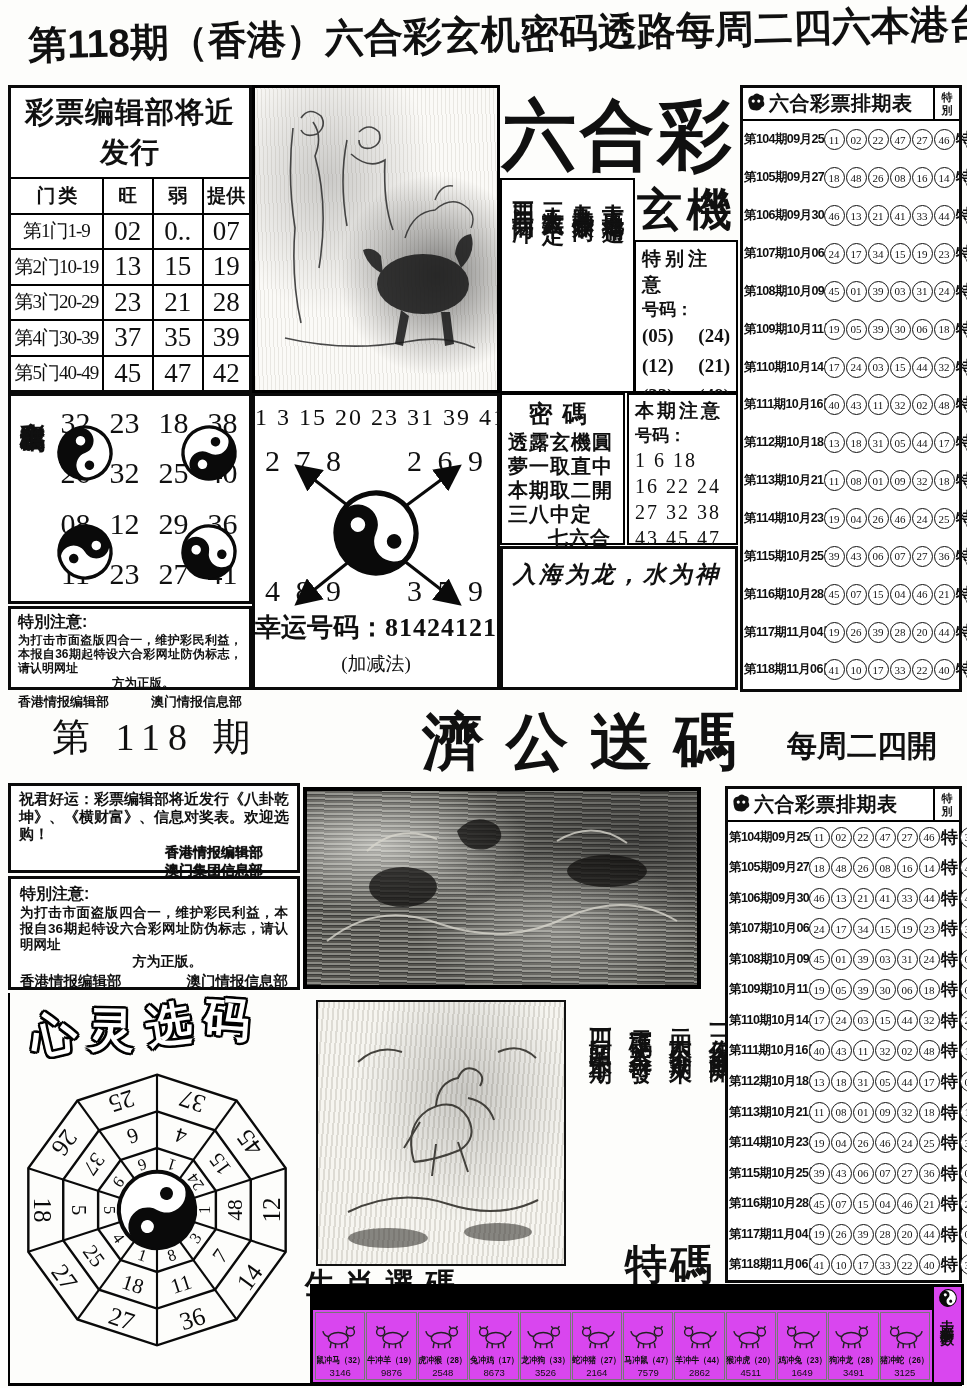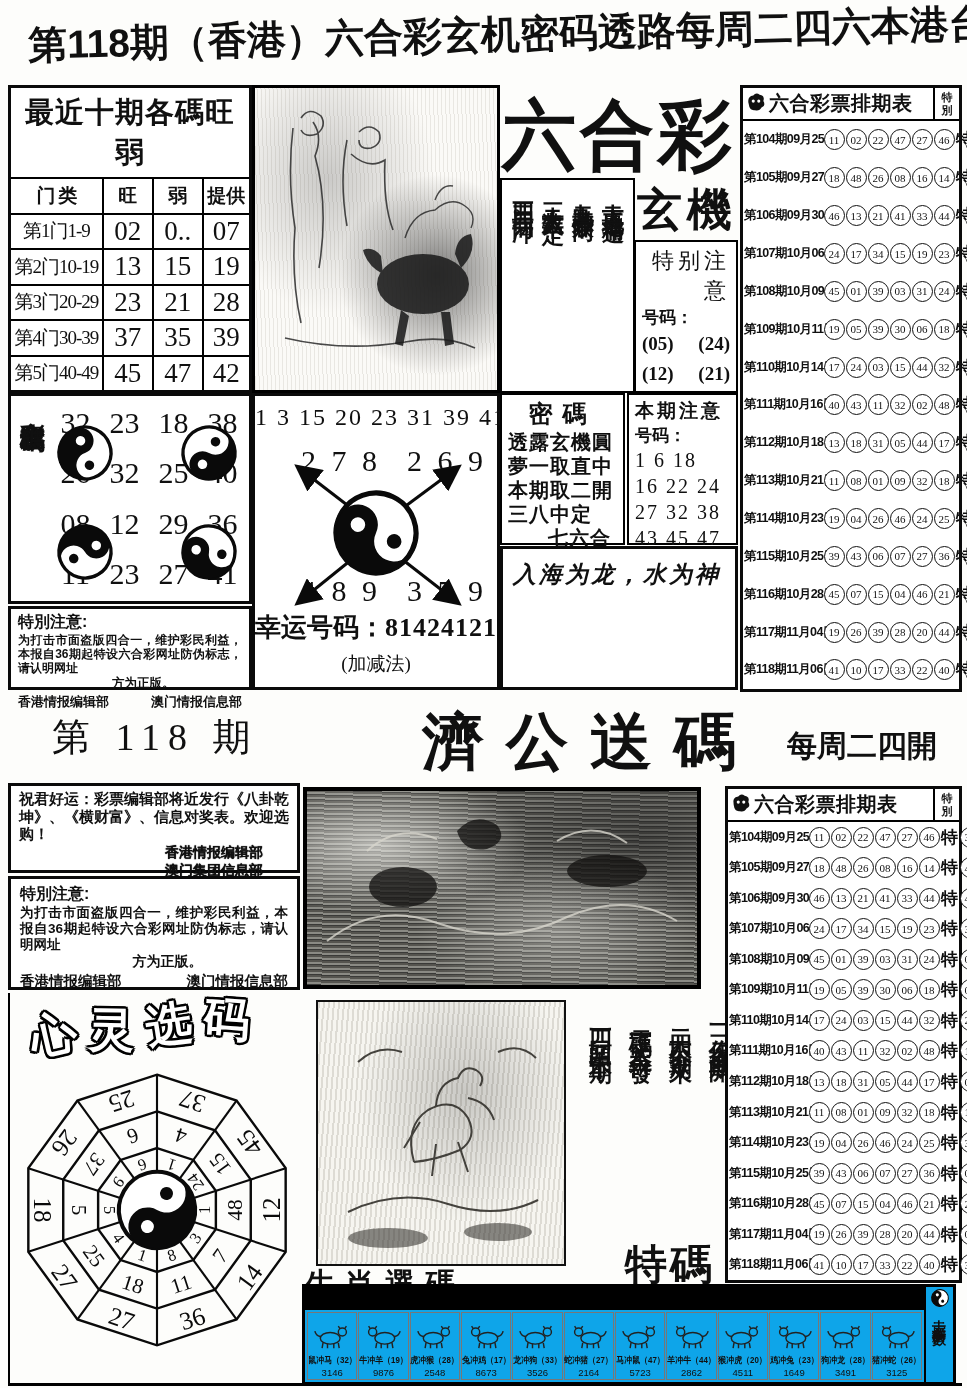--- a/index.html
+++ b/index.html
@@ -57,36 +57,36 @@
     background:
       radial-gradient(ellipse at 75% 62%, rgba(20,20,20,.55), transparent 38%),
       radial-gradient(ellipse at 30% 30%, rgba(60,60,60,.25), transparent 45%),
       repeating-linear-gradient(88deg,#e9e7e2 0 1px,#fbfaf7 1px 4px);}
   .woodcut svg,.painting svg{position:absolute;left:0;top:0;}
 
   
   .nchart{left:252px;top:393px;width:248px;height:297px;}
   .nc-top{position:absolute;left:0;right:0;top:8px;text-align:center;font-size:24px;
           letter-spacing:2px;white-space:nowrap;}
-  .nc-corner{position:absolute;font-size:30px;letter-spacing:4px;white-space:nowrap;margin-left:36px;}
+  .nc-corner{position:absolute;font-size:30px;letter-spacing:4px;white-space:nowrap;}
   .nc-lucky{position:absolute;left:0;right:0;bottom:42px;text-align:center;font-weight:bold;
             font-size:26px;}
   .nc-method{position:absolute;left:0;right:0;bottom:10px;text-align:center;font-size:19px;}
 
   
   .brand{left:500px;top:86px;width:238px;height:90px;font-weight:900;font-size:74px;
          text-align:center;letter-spacing:4px;transform:scaleY(1.02);}
   .poembox{left:500px;top:178px;width:135px;height:215px;border:2px solid #000;box-sizing:border-box;
            writing-mode:vertical-rl;padding:6px 5px;background:#fff;}
   .vcol{font-weight:bold;font-size:22px;letter-spacing:3px;line-height:30px;}
   .xuanji{left:637px;top:180px;width:102px;font-weight:900;font-size:45px;letter-spacing:5px;
           white-space:nowrap;}
   .attn{left:634px;top:240px;width:104px;height:153px;border:2px solid #000;box-sizing:border-box;
         padding:4px 6px;background:#fff;}
-  .attn-title{font-weight:normal;font-size:22px;letter-spacing:4px;text-align:right;}
+  .attn-title{font-weight:bold;font-size:19px;letter-spacing:4px;}
   .attn-label{font-weight:bold;font-size:17px;}
   .attn-row{display:flex;justify-content:space-between;font-weight:bold;font-size:19px;
             line-height:30px;}
 
   .mima{left:500px;top:393px;width:125px;height:152px;border:2.5px solid #000;box-sizing:border-box;
         padding:3px 6px;background:#fff;}
   .mima-title{text-align:center;font-weight:bold;font-size:24px;letter-spacing:10px;}
   .mima-line{font-weight:bold;font-size:20px;line-height:24px;letter-spacing:1px;}
   .mima-line.last{text-align:right;padding-right:6px;}
   .mnote{left:627px;top:393px;width:111px;height:152px;border:2.5px solid #000;box-sizing:border-box;
@@ -155,22 +155,22 @@
       repeating-linear-gradient(95deg,#dddbd4 0 2px,#f6f5f0 2px 5px),
       repeating-linear-gradient(0deg,#eceae4 0 3px,#faf9f5 3px 7px);}
 
   .sxlabel{left:305px;top:1264px;font-weight:900;font-size:30px;letter-spacing:10px;
            white-space:nowrap;}
   .zpoem{left:578px;top:1012px;width:162px;height:242px;writing-mode:vertical-rl;
          text-orientation:upright;}
   .zpoem .vcol{font-size:23px;line-height:40px;letter-spacing:5px;}
   .tema{left:625px;top:1237px;font-weight:900;font-size:42px;letter-spacing:3px;}
 
-  .strip{left:302px;top:1284px;width:654px;height:101px;border:3px solid #000;box-sizing:border-box;
-         display:flex;background:#0ea5e9;}
+  .strip{left:310px;top:1284px;width:654px;height:101px;border:3px solid #000;box-sizing:border-box;
+         display:flex;background:#d946ef;}
   .strip-main{flex:1;display:flex;flex-direction:column;min-width:0;}
   .strip-bar{height:23px;background:#000;}
   .strip-cells{flex:1;display:flex;padding:2px;gap:1px;}
   .zcell{flex:1;border:1px solid #777;display:flex;flex-direction:column;align-items:center;
          justify-content:flex-end;min-width:0;padding-bottom:1px;}
   .zcap{font-weight:bold;font-size:9px;white-space:nowrap;transform:scaleX(.88);
         font-family:"Liberation Sans",sans-serif;}
   .zval{font-size:9.5px;font-family:"Liberation Sans",sans-serif;}
   .strip-side{width:27px;border-left:2px solid #000;display:flex;flex-direction:column;
               align-items:center;padding-top:2px;}
@@ -181,21 +181,21 @@
   .leftrule{left:8px;top:993px;width:2px;height:392px;background:#000;}
 </style>
 </head>
 <body>
 
 <div id="page">
 
   <div class="abs header1 sans">第118期（香港）六合彩玄机密码透路每周二四六本港台开</div>
 
   <div class="abs box hc" id="hotcold">
-    <div class="hc-title">最近十期各碼旺弱</div>
+    <div class="hc-title">彩票编辑部将近发行</div>
     <div class="hc-row hc-head" id="hc-head">
         <div class="hc-cell hc-c0">门 类</div>
         <div class="hc-cell hc-c1">旺</div>
         <div class="hc-cell hc-c2">弱</div>
         <div class="hc-cell hc-c3">提供</div>
       </div>
 
   <div class="hc-row">
         <div class="hc-cell hc-c0">第1门1-9</div>
         <div class="hc-cell hc-c1 hc-val">02</div>
@@ -950,21 +950,21 @@
             <span><svg width="40" height="27" viewBox="0 0 44 30">
                 <g fill="none" stroke="#222" stroke-width="1.6">
       <ellipse cx="20" cy="17" rx="11" ry="6.5"></ellipse>
                   <circle cx="33.5" cy="10" r="4.5"></circle>
       <path d="M31,6.5 l-2,-3 M36,6.5 l2,-3"></path>
       <path d="M12,22 l-1,6 M17,23 l0,5 M24,23 l0,5 M29,22 l1,6"></path>
       <path d="M9,15 q-5,-1 -6,-6"></path>
                 </g>
               </svg></span>
       <span class="zcap">马冲鼠（47）</span>
-      <span class="zval">5723</span>
+      <span class="zval">7579</span>
           </div>
           <div class="zcell">
             <span><svg width="40" height="27" viewBox="0 0 44 30">
                 <g fill="none" stroke="#222" stroke-width="1.6" transform="translate(44,0) scale(-1,1)">
       <ellipse cx="20" cy="17" rx="11" ry="6.5"></ellipse>
                   <circle cx="33.5" cy="10" r="4.5"></circle>
       <path d="M31,6.5 l-2,-3 M36,6.5 l2,-3"></path>
       <path d="M12,22 l-1,6 M17,23 l0,5 M24,23 l0,5 M29,22 l1,6"></path>
       <path d="M9,15 q-5,-1 -6,-6"></path>
                 </g>

